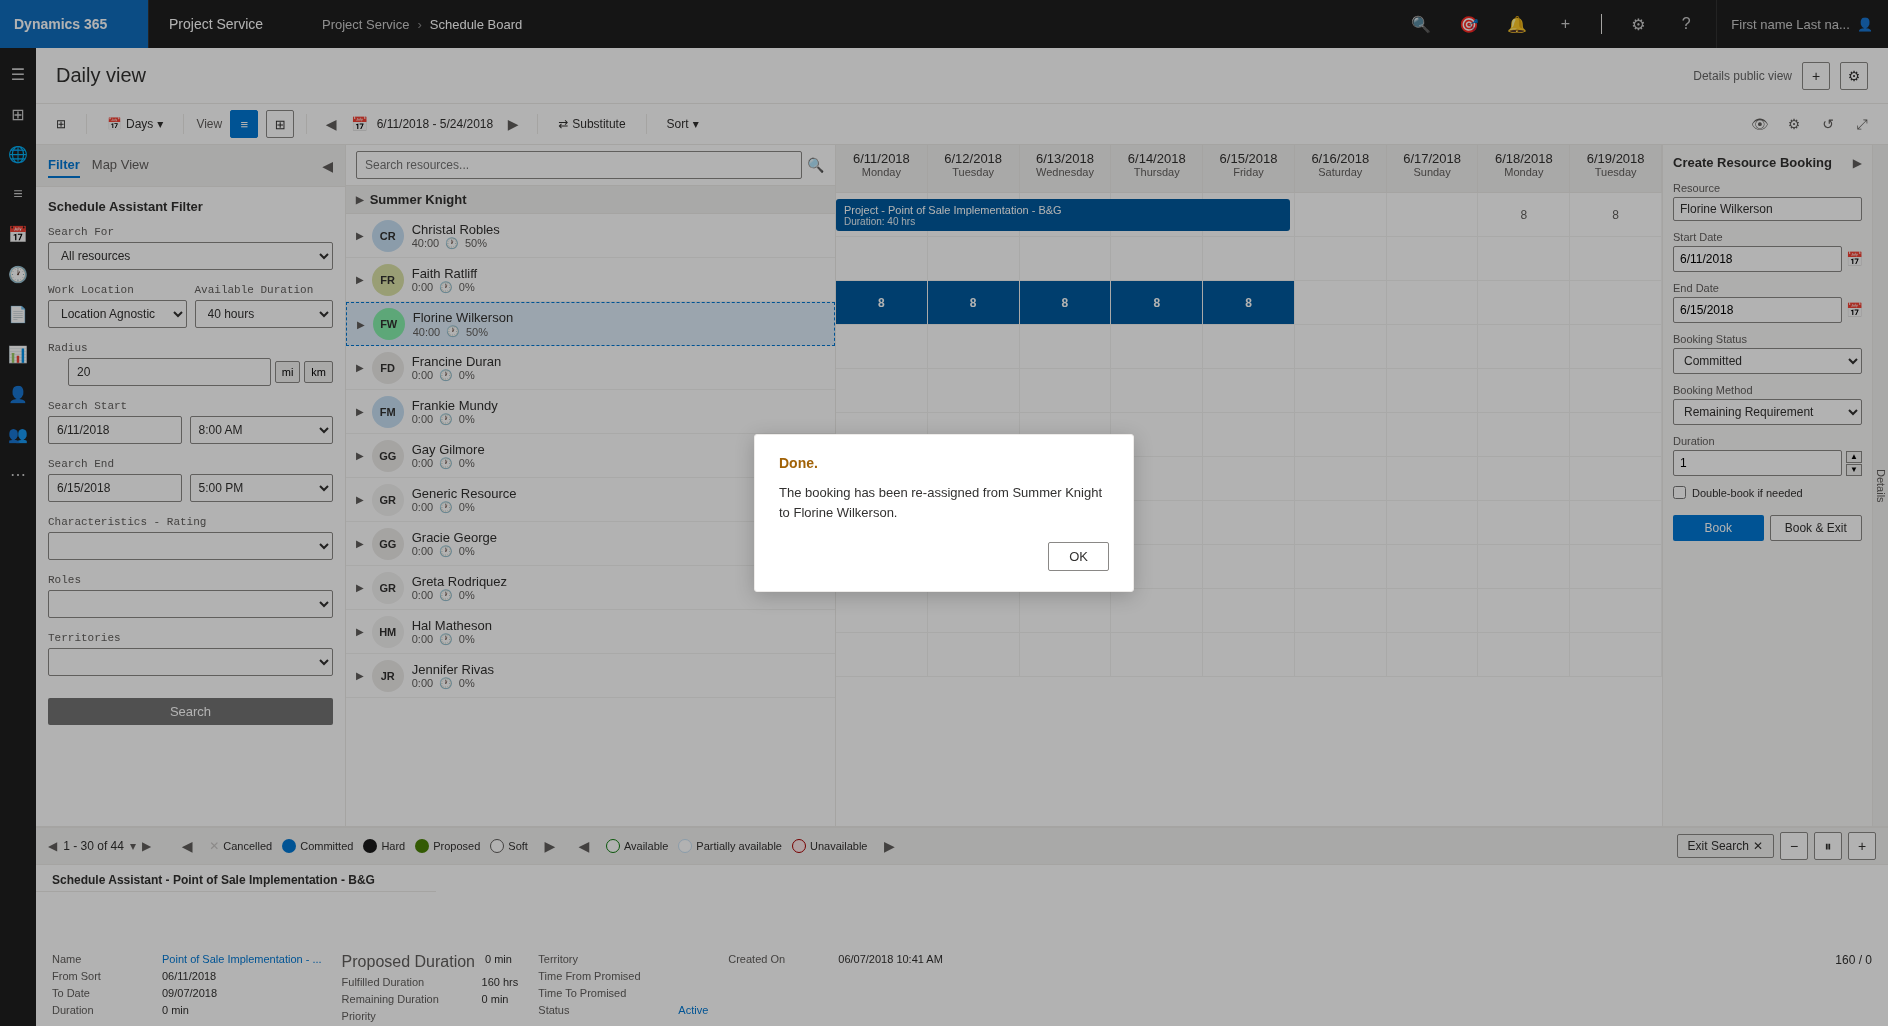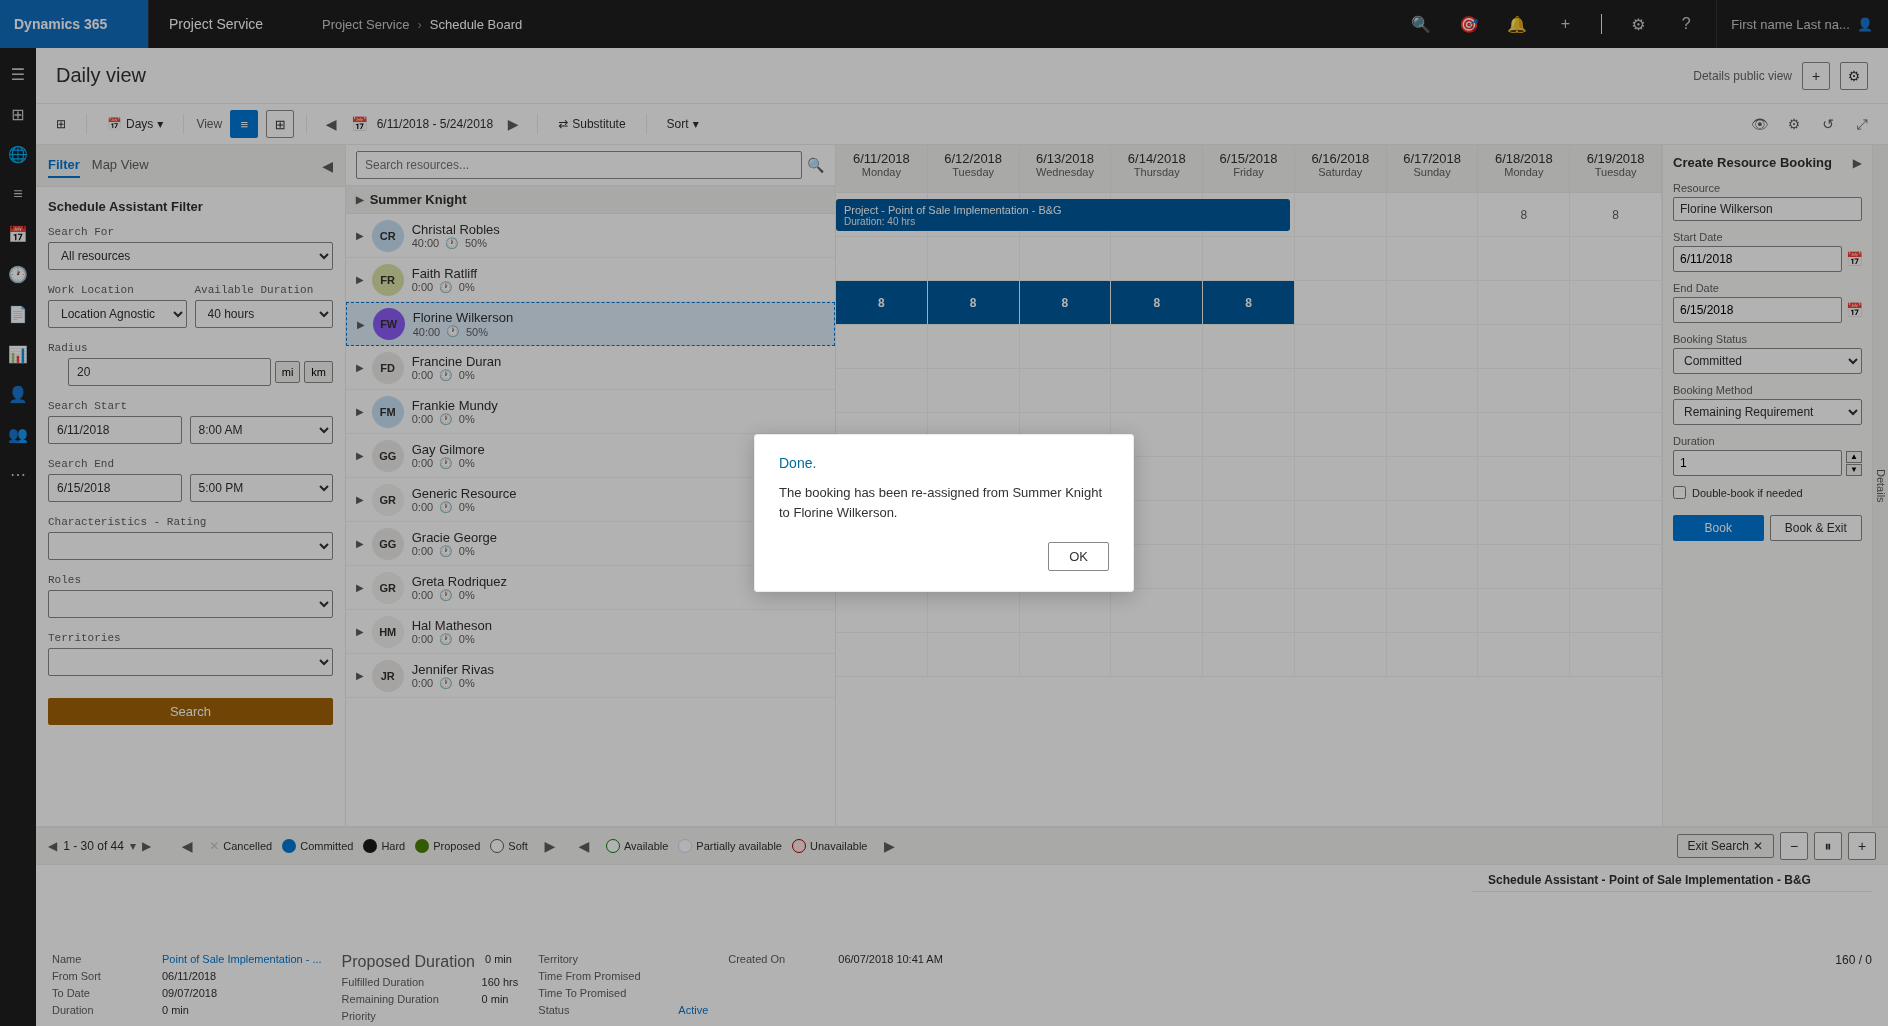--- a/index.html
+++ b/index.html
@@ -105,21 +105,21 @@
     .filter-two-col .filter-field { flex: 1; }
     .filter-number-input {
       display: flex; align-items: center; gap: 4px; margin-left: 20px;
     }
     .filter-number-input input { flex: 1; }
     .filter-number-input .unit-btn {
       padding: 4px 6px; border: 1px solid #8a8886; background: #f3f2f1; font-size: 11px;
       cursor: pointer; border-radius: 2px; white-space: nowrap;
     }
     .filter-search-btn {
-      width: 100%; padding: 6px; background: #a16207; color: #fff; border: none;
+      width: 100%; padding: 6px; background: #737373; color: #fff; border: none;
       border-radius: 2px; cursor: pointer; font-size: 13px; margin-top: 8px;
     }
 
     
     .schedule-board {
       flex: 1; display: flex; flex-direction: column; overflow: hidden;
     }
     .board-toolbar {
       display: flex; align-items: center; gap: 8px; padding: 6px 12px;
       border-bottom: 1px solid #edebe9; background: #fff; flex-wrap: wrap; min-height: 40px;
@@ -321,21 +321,21 @@
     .modal-overlay {
       position: fixed; top: 0; left: 0; width: 100%; height: 100%;
       background: rgba(0,0,0,0.3); z-index: 2000;
       display: flex; align-items: center; justify-content: center;
     }
     .modal-box {
       background: #fff; border: 1px solid #edebe9; border-radius: 3px;
       width: 380px; padding: 20px 24px;
       box-shadow: 0 4px 20px rgba(0,0,0,0.2);
     }
-    .modal-title { font-size: 14px; font-weight: 400; color: #0369a1; margin-bottom: 12px; }
+    .modal-title { font-size: 14px; font-weight: 700; color: #a16207; margin-bottom: 12px; }
     .modal-message { font-size: 13px; color: #323130; margin-bottom: 20px; line-height: 1.5; }
     .modal-buttons { display: flex; justify-content: flex-end; }
     .modal-ok-btn {
       padding: 6px 20px; background: #fff; color: #323130; border: 1px solid #8a8886;
       border-radius: 2px; cursor: pointer; font-size: 13px;
     }
 
     
     .legend-x { color: #c8c6c4; font-size: 12px; }
 
@@ -567,21 +567,21 @@
       <div class="resource-name">Faith Ratliff</div>
       <div class="resource-meta">
         <span>0:00</span>
         <span>🕐</span>
         <span>0%</span>
       </div>
     </div>
   </div>
                 <div class="resource-row selected">
     <span style="font-size:10px; color:#605e5c;">▶</span>
-    <div class="resource-avatar" style="background:#8b5cf6;">
+    <div class="resource-avatar" style="background:#86efac;">
       <span style="font-size:11px; color:#323130;">FW</span>
     </div>
     <div class="resource-info">
       <div class="resource-name">Florine Wilkerson</div>
       <div class="resource-meta">
         <span>40:00</span>
         <span>🕐</span>
         <span>50%</span>
       </div>
     </div>
@@ -996,21 +996,21 @@
           <button class="exit-search-btn">
             <span>Exit Search</span>
             <span>✕</span>
           </button>
           <button class="bottom-icon-btn">−</button>
           <button class="bottom-icon-btn">⏸</button>
           <button class="bottom-icon-btn">+</button>
         </div>
       </div>
 
-      <div style="display: flex; align-items: flex-start; padding: 8px 16px; flex: 1; overflow: hidden; justify-content: flex-end;">
+      <div style="display: flex; align-items: flex-start; padding: 8px 0; flex: 1; overflow: hidden;">
         <div style="padding: 0 16px; font-size: 12px; font-weight: 600; color: #323130; border-bottom: 1px solid #edebe9; padding-bottom: 4px; min-width: 400px;">Schedule Assistant - Point of Sale Implementation - B&amp;G</div>
       </div>
 
       <div style="display: flex; padding: 4px 16px; gap: 20px; font-size: 12px; color: #323130; flex: 1;">
 
         <div style="display: flex; flex-direction: column; gap: 5px;">
           <div style="display: flex; gap: 10px;">
             <span style="color:#605e5c; min-width: 100px; font-size:11px;">Name</span>
             <span style="color:#0078d4; cursor:pointer; font-size:11px;">Point of Sale Implementation - ...</span>
           </div>

